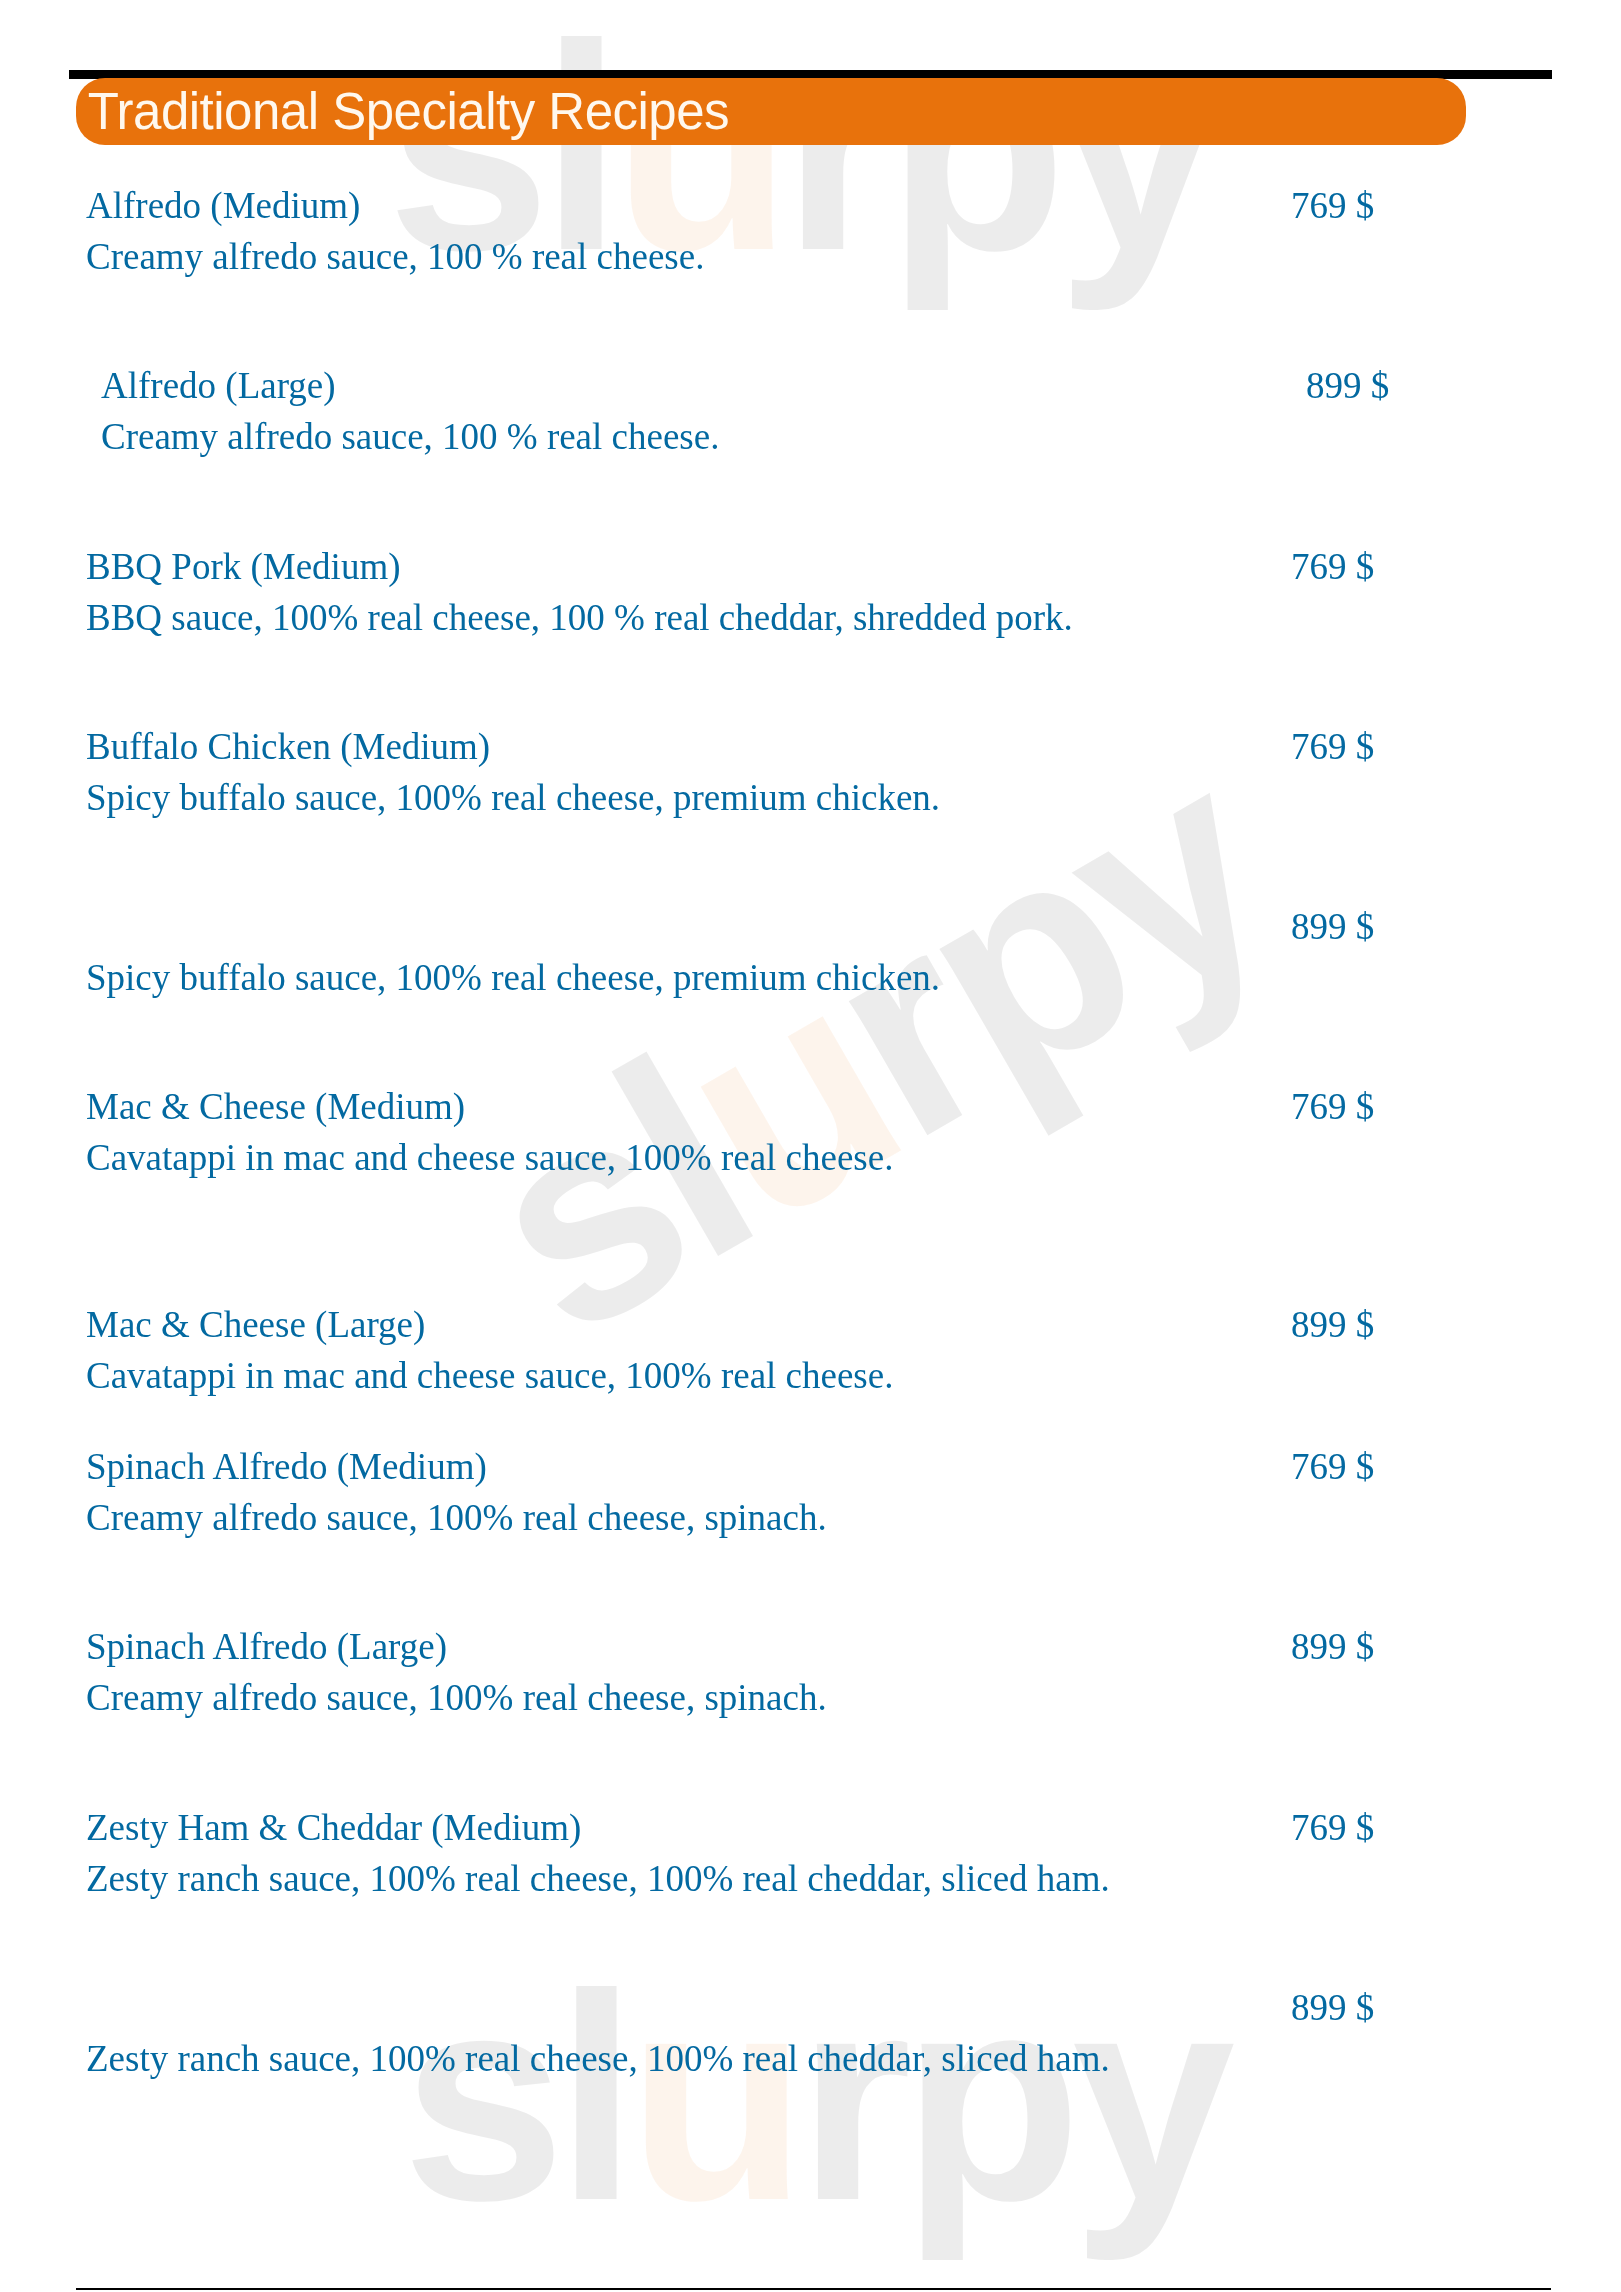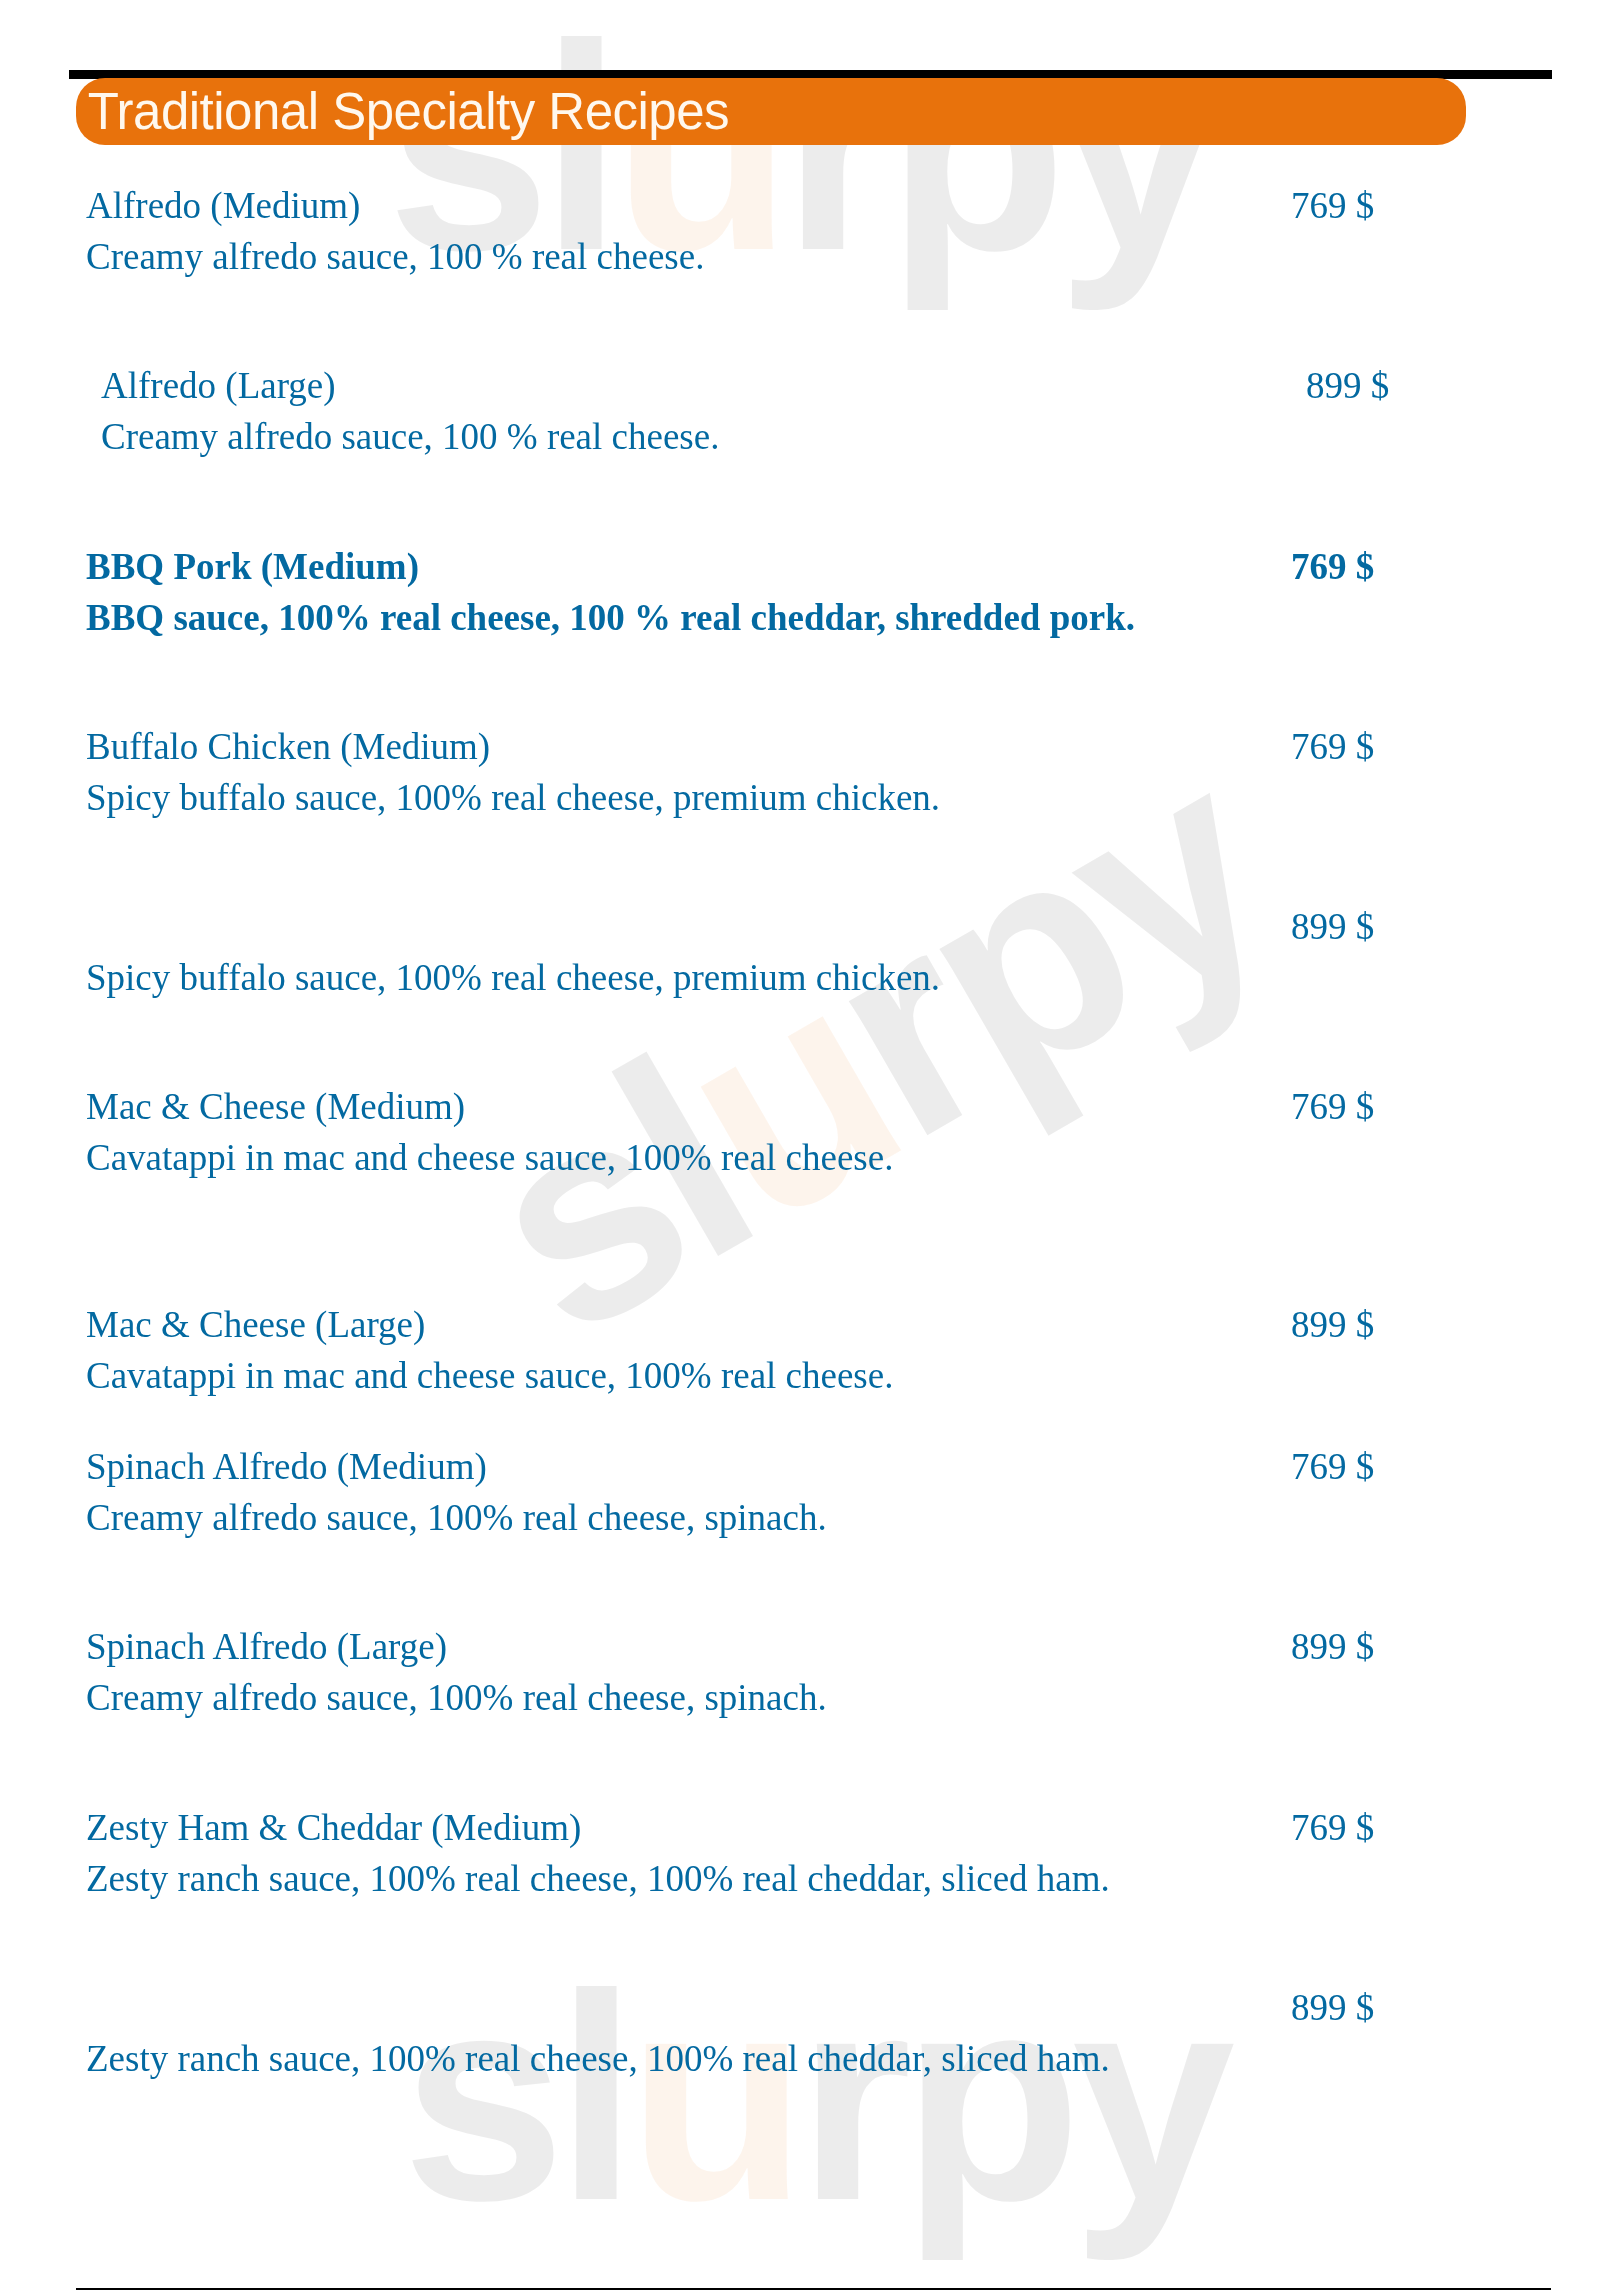--- a/index.html
+++ b/index.html
@@ -34,21 +34,21 @@
     <div class="item" style="top: 184px;">
       <div class="item-name">Alfredo (Medium)</div>
       <div class="item-desc">Creamy alfredo sauce, 100 % real cheese.</div>
       <div class="item-price">769 $</div>
     </div>
     <div class="item" style="top: 364px; margin-left: 15px;">
       <div class="item-name">Alfredo (Large)</div>
       <div class="item-desc">Creamy alfredo sauce, 100 % real cheese.</div>
       <div class="item-price">899 $</div>
     </div>
-    <div class="item" style="top: 545px; font-weight: bold;">
+    <div class="item" style="top: 545px;">
       <div class="item-name">BBQ Pork (Medium)</div>
       <div class="item-desc">BBQ sauce, 100% real cheese, 100 % real cheddar, shredded pork.</div>
       <div class="item-price">769 $</div>
     </div>
     <div class="item" style="top: 725px;">
       <div class="item-name">Buffalo Chicken (Medium)</div>
       <div class="item-desc">Spicy buffalo sauce, 100% real cheese, premium chicken.</div>
       <div class="item-price">769 $</div>
     </div>
     <div class="item" style="top: 905px;">

